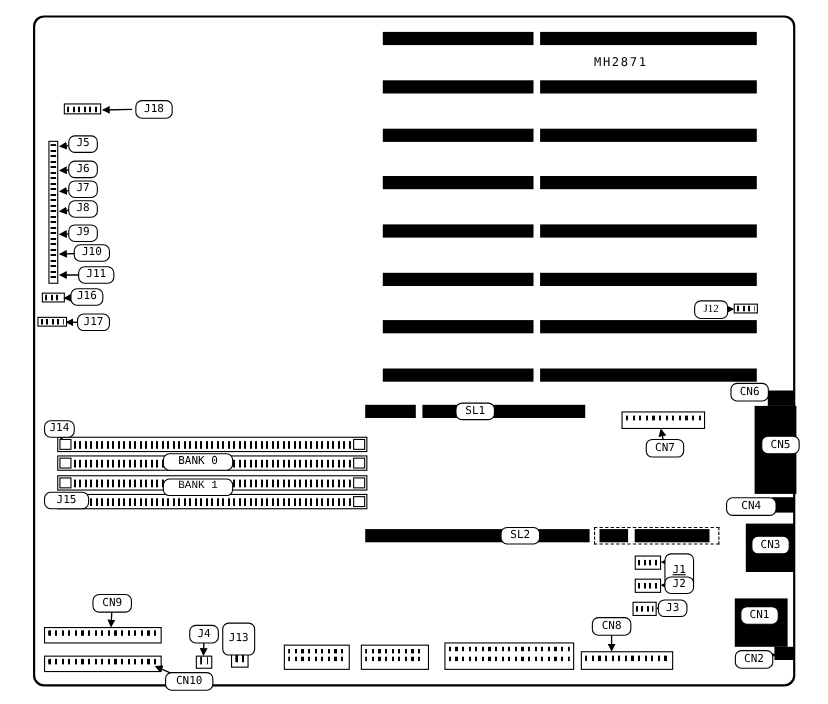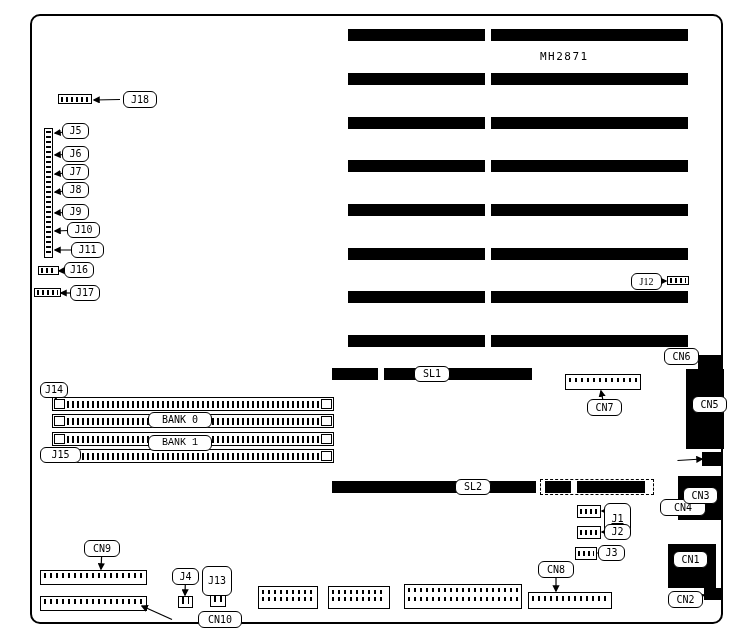--- a/index.html
+++ b/index.html
@@ -136,33 +136,33 @@
       <div class="callout" style="left: 62px; top: 164px; width: 27px; height: 16px;">J7</div>
       <div class="callout" style="left: 62px; top: 182px; width: 27px; height: 16px;">J8</div>
       <div class="callout" style="left: 62px; top: 204px; width: 27px; height: 16px;">J9</div>
       <div class="callout" style="left: 67px; top: 222px; width: 33px; height: 16px;">J10</div>
       <div class="callout" style="left: 71px; top: 242px; width: 33px; height: 16px;">J11</div>
       <div class="callout" style="left: 64px; top: 262px; width: 30px; height: 16px;">J16</div>
       <div class="callout" style="left: 70px; top: 285px; width: 30px; height: 16px;">J17</div>
       <div class="callout" style="left: 631px; top: 273px; width: 31px; height: 17px; font-family: Liberation Serif, serif;">J12</div>
       <div class="callout" style="left: 664px; top: 348px; width: 35px; height: 17px;">CN6</div>
       <div class="callout" style="left: 692px; top: 396px; width: 35px; height: 17px;">CN5</div>
-      <div class="callout" style="left: 660px; top: 452px; width: 46px; height: 17px; margin-top: 47px;">CN4</div>
+      <div class="callout" style="left: 660px; top: 452px; width: 46px; height: 17px;">CN4</div>
       <div class="callout" style="left: 683px; top: 487px; width: 35px; height: 17px;">CN3</div>
       <div class="callout" style="left: 673px; top: 551px; width: 35px; height: 17px;">CN1</div>
       <div class="callout" style="left: 668px; top: 591px; width: 35px; height: 17px;">CN2</div>
       <div class="callout" style="left: 414px; top: 366px; width: 36px; height: 16px;">SL1</div>
       <div class="callout" style="left: 455px; top: 479px; width: 36px; height: 16px;">SL2</div>
       <div class="callout" style="left: 587px; top: 399px; width: 35px; height: 17px;">CN7</div>
       <div class="callout" style="left: 40px; top: 382px; width: 28px; height: 16px;">J14</div>
       <div class="callout" style="left: 40px; top: 447px; width: 41px; height: 16px;">J15</div>
       <div class="callout" style="left: 148px; top: 398px; width: 64px; height: 16px; margin-top: 14px;">BANK 0</div>
       <div class="callout" style="left: 148px; top: 435px; width: 64px; height: 16px; font-family: Liberation Mono, monospace;">BANK 1</div>
       <div class="callout" style="left: 604px; top: 503px; width: 27px; height: 32px; text-decoration: underline;">J1</div>
       <div class="callout" style="left: 604px; top: 524px; width: 27px; height: 16px;">J2</div>
       <div class="callout" style="left: 598px; top: 545px; width: 27px; height: 16px;">J3</div>
       <div class="callout" style="left: 84px; top: 540px; width: 36px; height: 17px;">CN9</div>
-      <div class="callout" style="left: 150px; top: 611px; width: 44px; height: 17px; margin-left: 48px;">CN10</div>
+      <div class="callout" style="left: 150px; top: 611px; width: 44px; height: 17px;">CN10</div>
       <div class="callout" style="left: 172px; top: 568px; width: 27px; height: 17px; text-align: center;">J4</div>
       <div class="callout" style="left: 202px; top: 566px; width: 30px; height: 30px;">J13</div>
       <div class="callout" style="left: 538px; top: 561px; width: 36px; height: 17px;">CN8</div>
     </div>
 </div>
 
 </body></html>

